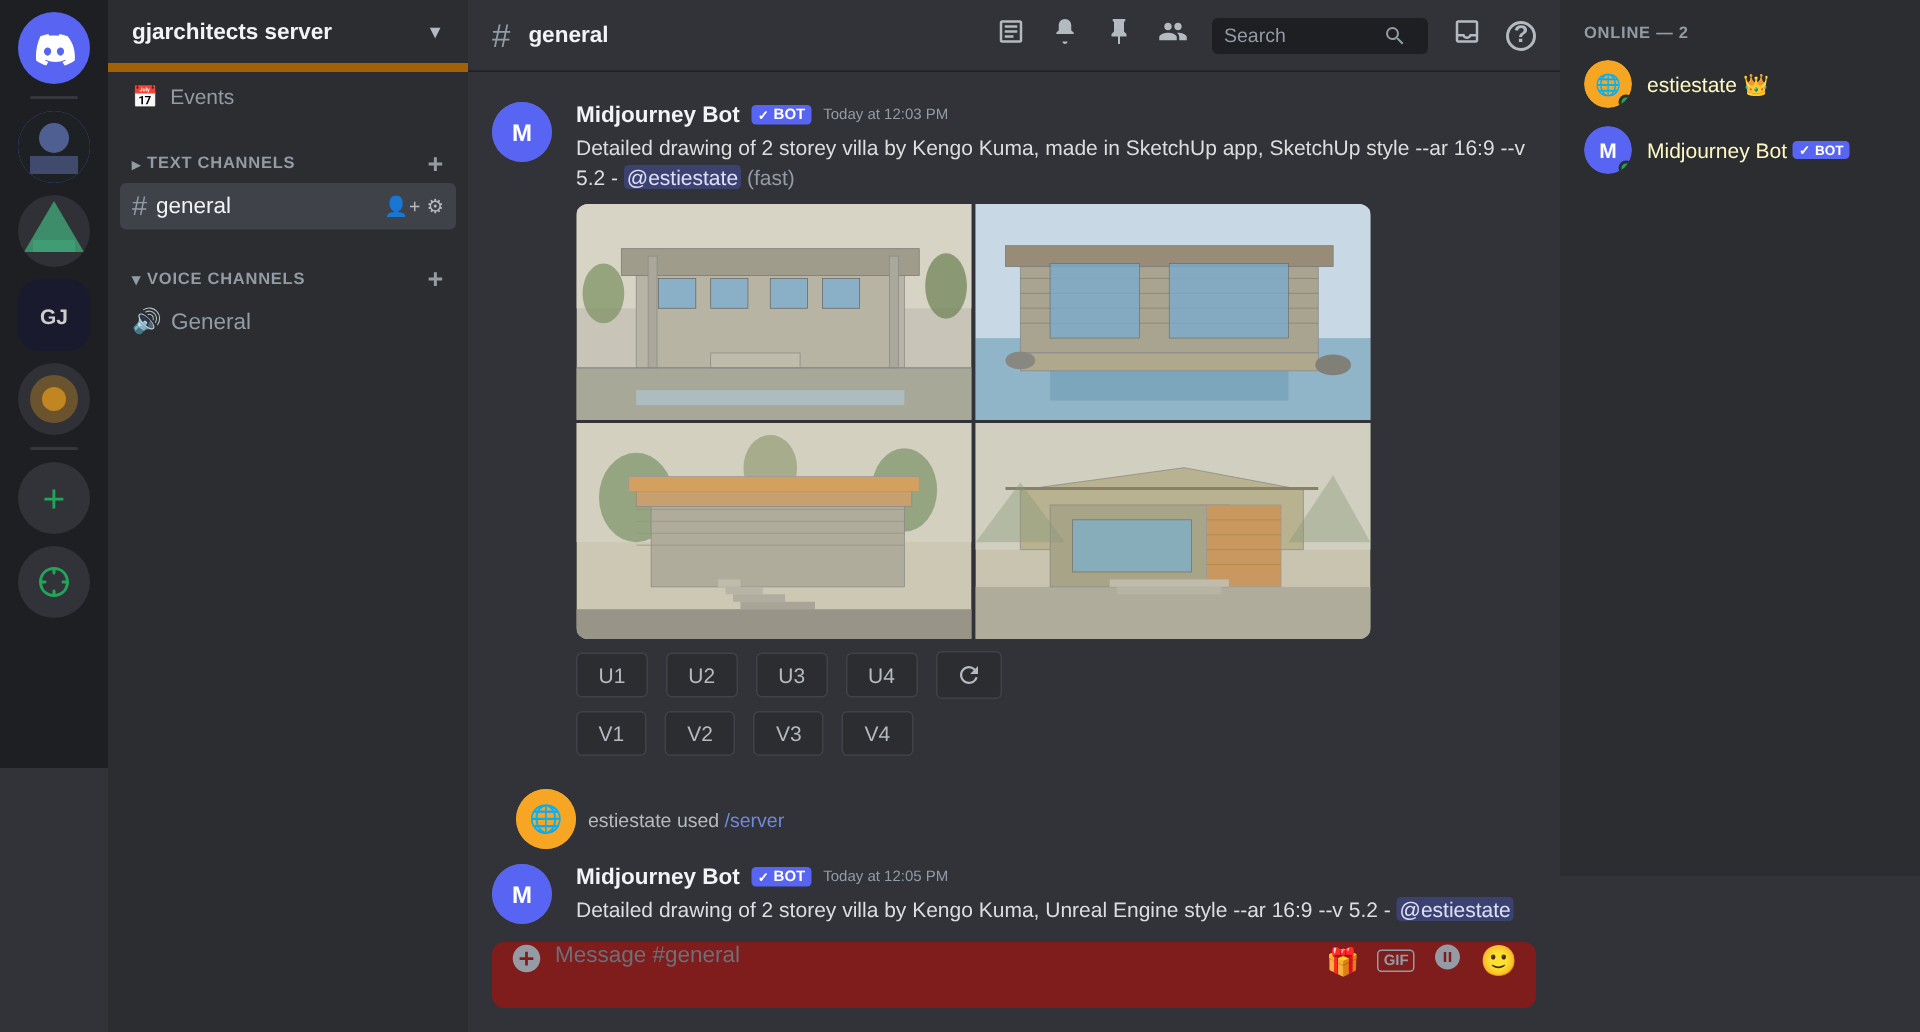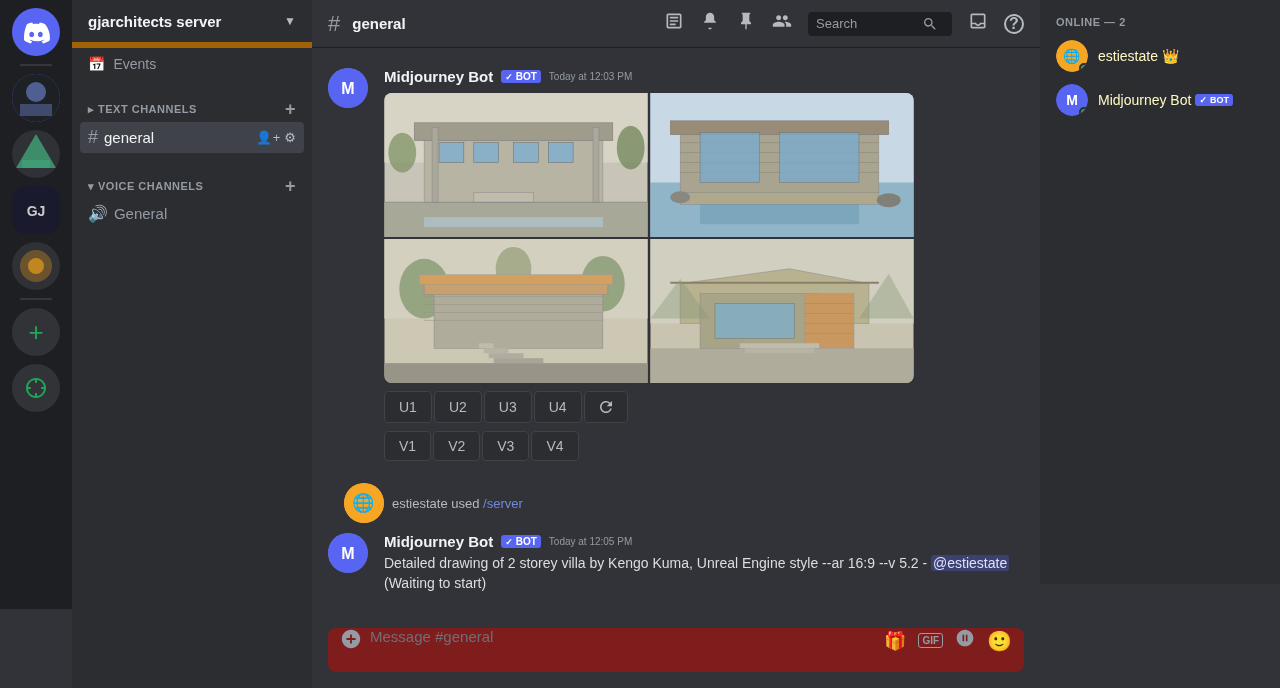--- a/index.html
+++ b/index.html
@@ -17,21 +17,21 @@
     
     .server-list {
       width: 72px;
       background: #1e1f22;
       display: flex;
       flex-direction: column;
       align-items: center;
       padding: 8px 0;
       gap: 8px;
       flex-shrink: 0;
-      height: 609px;
+      height: 512px;
       overflow: hidden;
     }
     .server-icon {
       width: 48px;
       height: 48px;
       border-radius: 50%;
       display: flex;
       align-items: center;
       justify-content: center;
       cursor: pointer;
@@ -265,22 +265,23 @@
     }
     .image-cell svg {
       width: 100%;
       height: 100%;
     }
 
     
     .action-buttons {
       display: flex;
       flex-wrap: wrap;
-      gap: 2px;
+      gap: 12px;
       margin-top: 8px;
+      align-items: center;
     }
     .action-btn {
       background: #2b2d31;
       border: 1px solid #404249;
       color: #b5bac1;
       border-radius: 4px;
       padding: 6px 14px;
       font-size: 14px;
       cursor: pointer;
       font-weight: 500;
@@ -531,20 +532,23 @@
       </div>
       <div class="message-content">
         <div class="message-meta">
           <span class="message-author">Midjourney Bot</span>
           <span class="bot-badge">
             <span class="checkmark">✓</span>
             <span>BOT</span>
           </span>
           <span class="message-time">Today at 12:03 PM</span>
         </div>
+        <div class="message-text">
+          Detailed drawing of 2 storey villa by Kengo Kuma, made in SketchUp app, SketchUp style --ar 16:9 --v 5.2 - <span class="mention">@estiestate</span> <span class="fast-badge">(fast)</span>
+        </div>
 
         <div class="image-grid">
 
           <div class="image-cell">
             <svg viewBox="0 0 265 145" xmlns="http://www.w3.org/2000/svg">
               <rect width="265" height="145" fill="#c8c4b8"></rect>
 
               <rect width="265" height="70" fill="#d8d4c5"></rect>
 
               <rect x="40" y="40" width="180" height="70" fill="#b8b4a4" stroke="#888" stroke-width="0.5"></rect>

